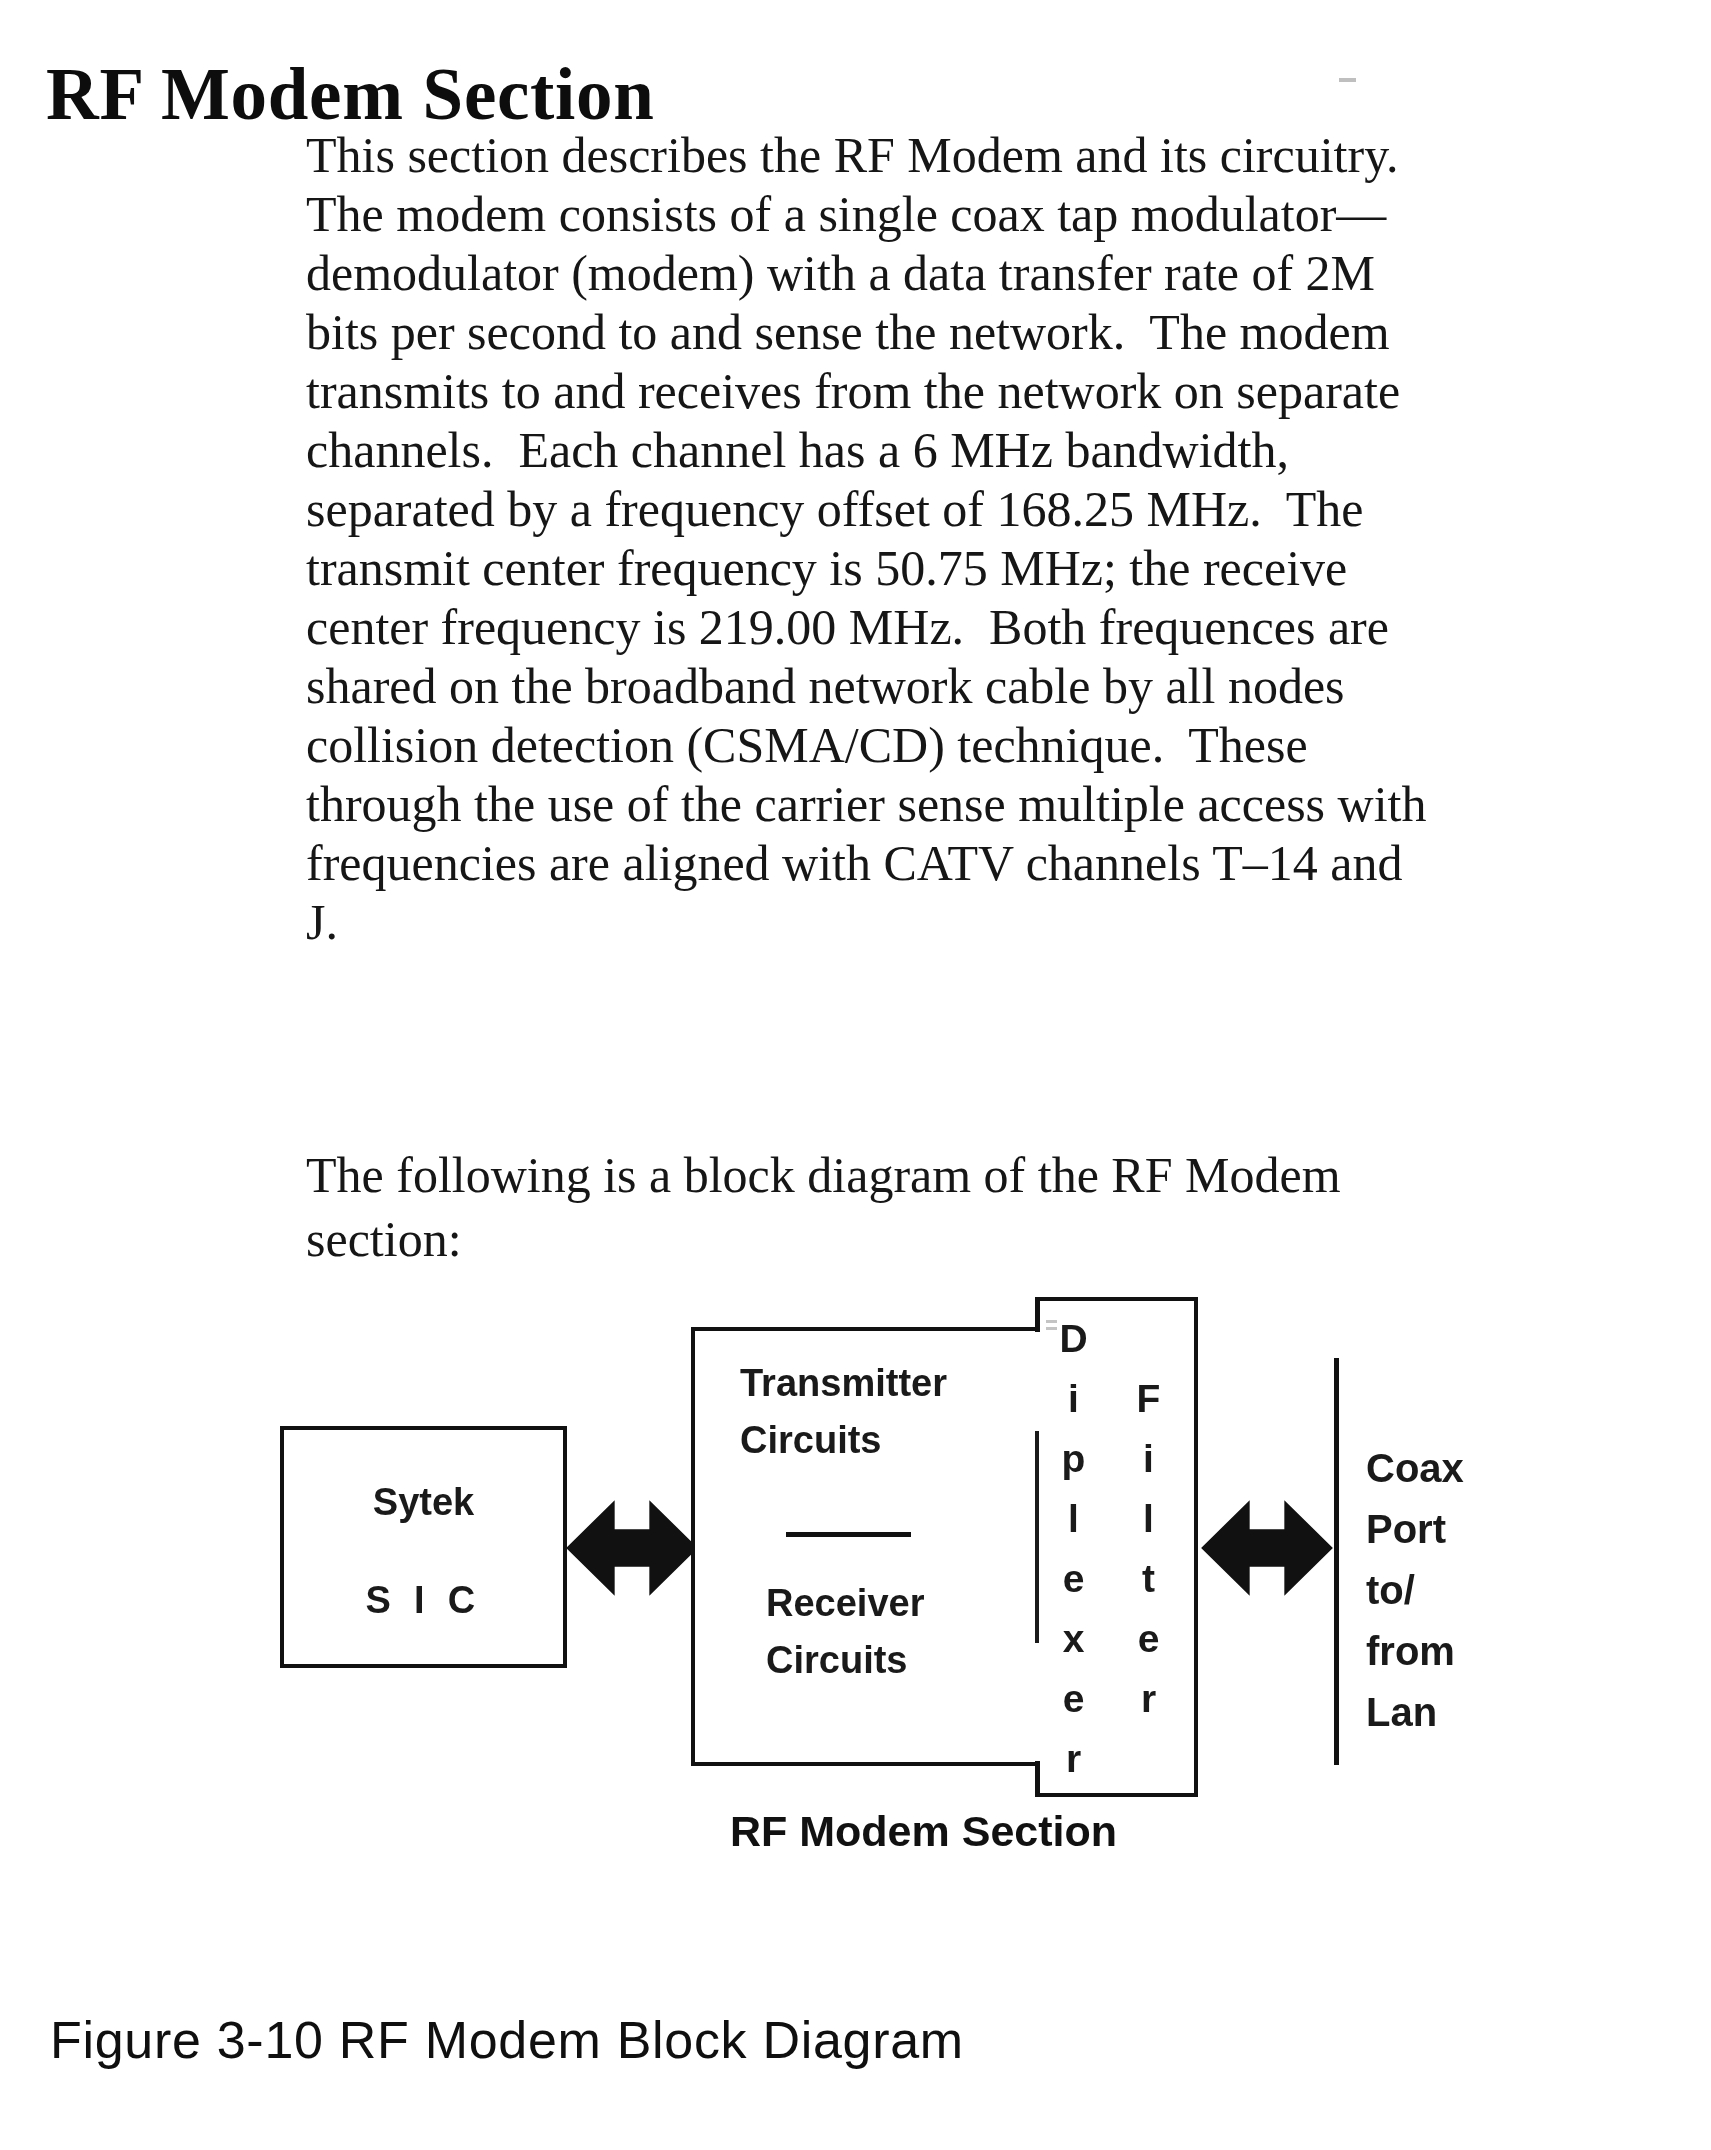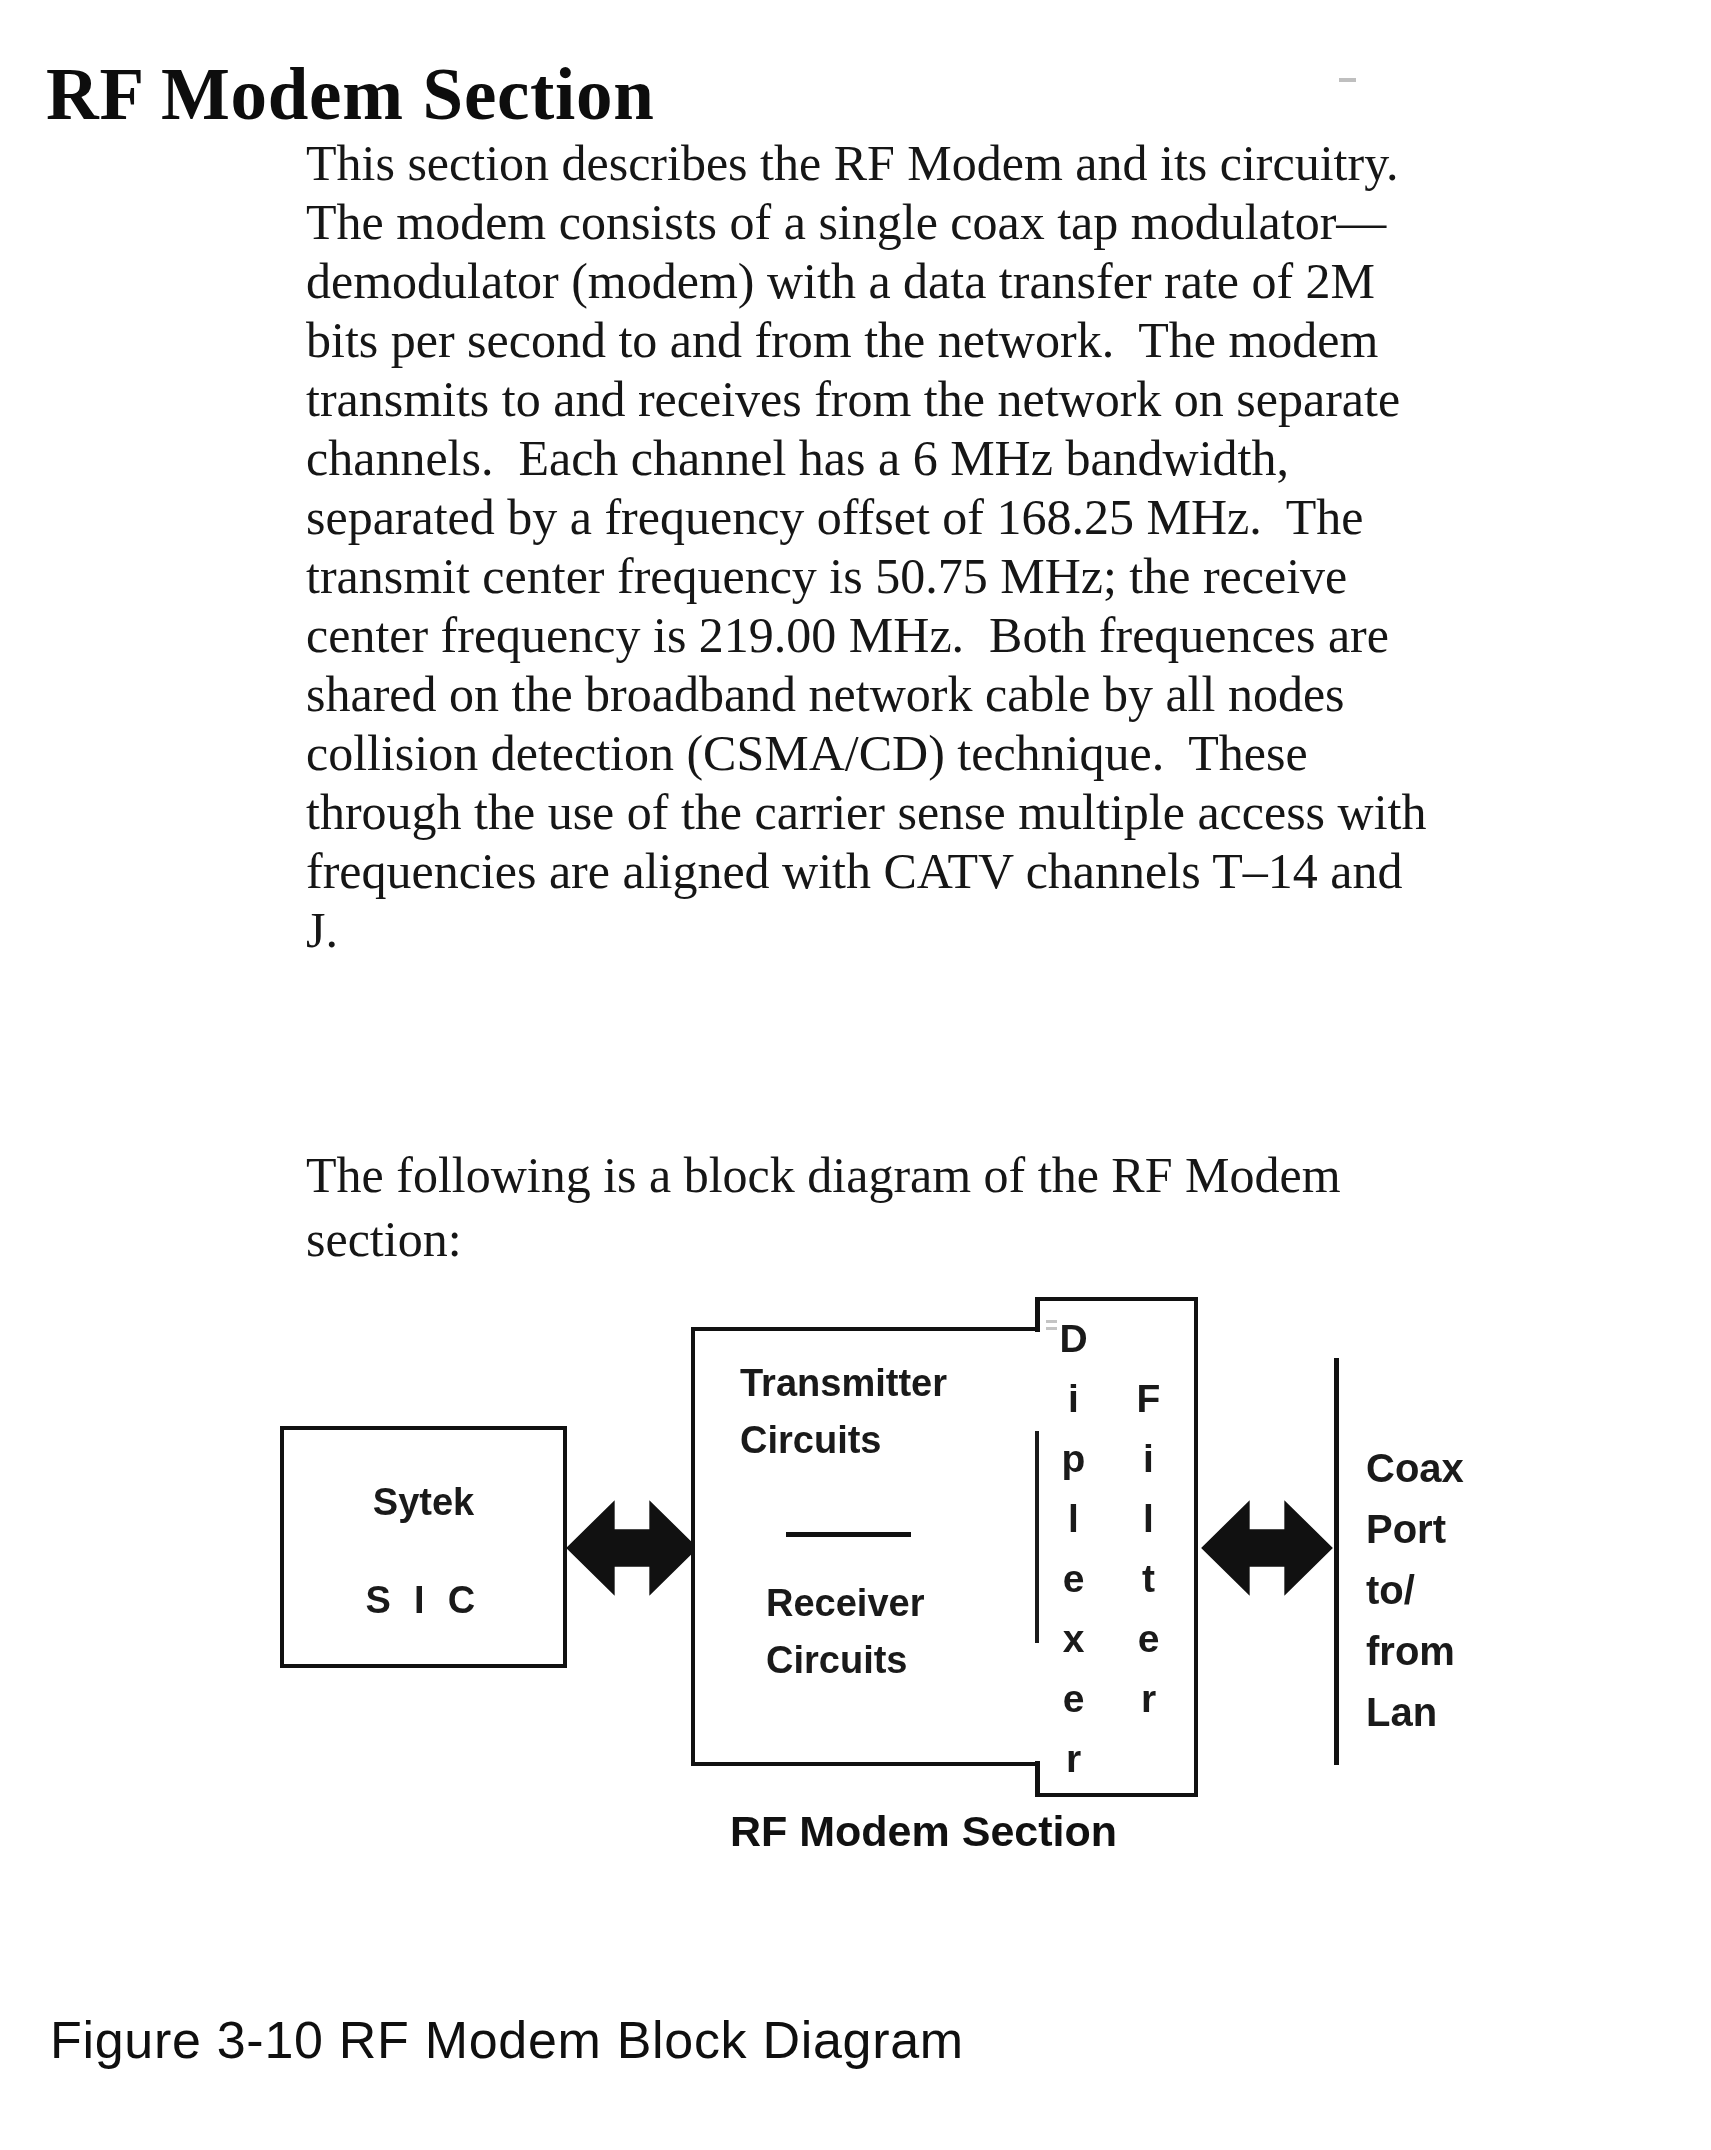--- a/index.html
+++ b/index.html
@@ -20,21 +20,21 @@
     left: 46px; top: 4.2px;
     font-size: 73px; font-weight: bold;
     letter-spacing: 0.7px;
     color: #0d0d0d;
   }
 
   .bodytext { left: 306px; font-size: 50px; line-height: 59px; color: #161616; }
   .body-line { white-space: pre; }
 
   #intro-par { top: 1122px; line-height: 64px; margin-top: 21px; }
-  #body-par  { top: 134px; }
+  #body-par  { top: 126px; }
 
   
   .box-border { border: 4.9px solid #111111; box-sizing: border-box; background: #ffffff; }
 
   #sytek-box {
     left: 280px; top: 1426px; width: 287px; height: 242px;
     display: flex; flex-direction: column; align-items: center; justify-content: center;
     gap: 52px;
   }
   .sytek-line { font-size: 38px; font-weight: bold; color: #1a1a1a; line-height: 38px; margin-top: 8px; }
@@ -95,21 +95,21 @@
 <body>
 
 <div id="page">
 
   <h1 id="heading" class="abs serif">RF Modem Section</h1>
 
   <div id="body-par" class="abs serif bodytext">
       <div class="body-line">This section describes the RF Modem and its circuitry.</div>
       <div class="body-line">The modem consists of a single coax tap modulator—</div>
       <div class="body-line">demodulator (modem) with a data transfer rate of 2M</div>
-      <div class="body-line">bits per second to and from the network.  The modem</div>
+      <div class="body-line">bits per second to and sense the network.  The modem</div>
       <div class="body-line">transmits to and receives from the network on separate</div>
       <div class="body-line">channels.  Each channel has a 6 MHz bandwidth,</div>
       <div class="body-line">separated by a frequency offset of 168.25 MHz.  The</div>
       <div class="body-line">transmit center frequency is 50.75 MHz; the receive</div>
       <div class="body-line">center frequency is 219.00 MHz.  Both frequences are</div>
       <div class="body-line">shared on the broadband network cable by all nodes</div>
       <div class="body-line">collision detection (CSMA/CD) technique.  These</div>
       <div class="body-line">through the use of the carrier sense multiple access with</div>
       <div class="body-line">frequencies are aligned with CATV channels T–14 and</div>
       <div class="body-line">J.</div>

